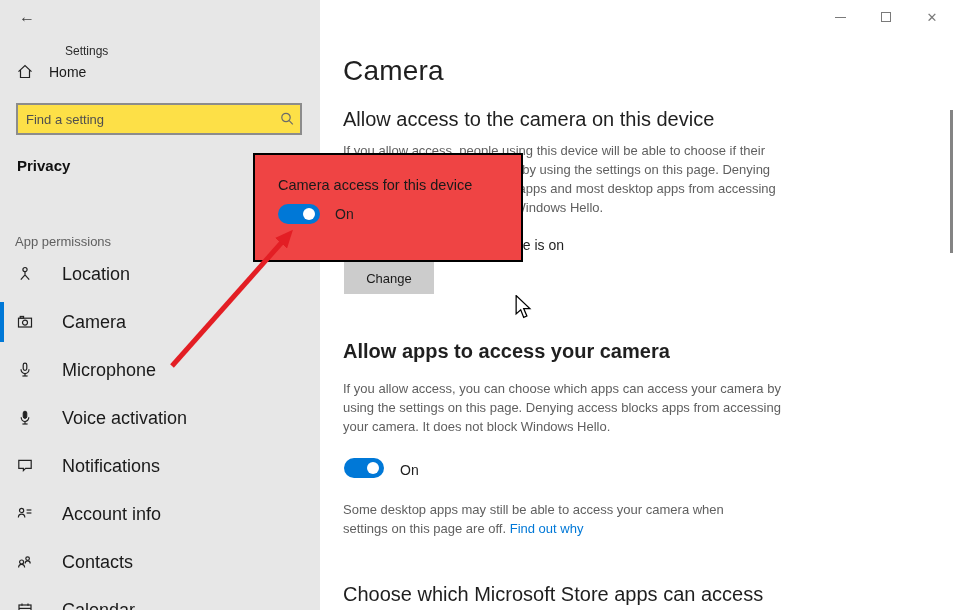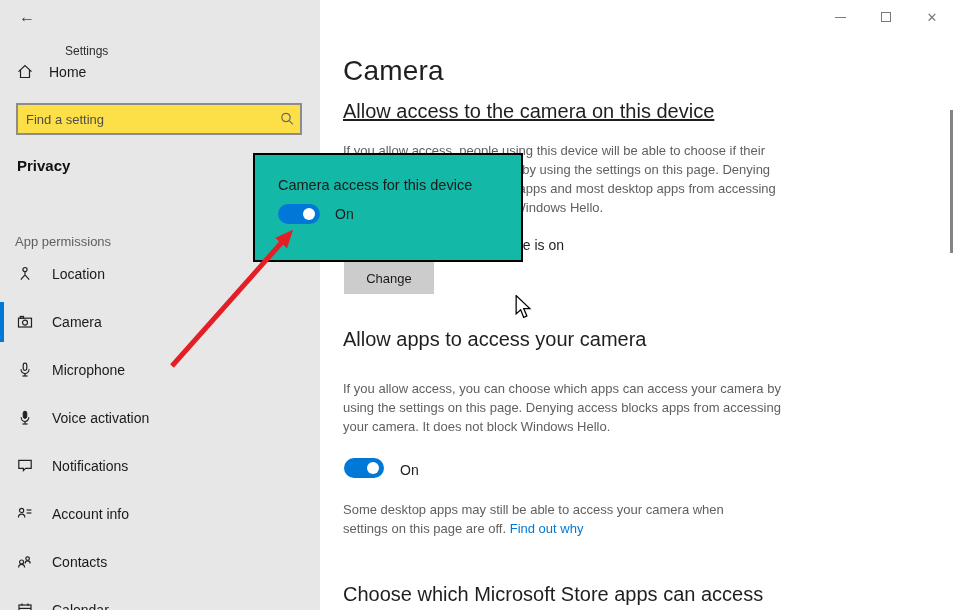--- a/index.html
+++ b/index.html
@@ -14,53 +14,53 @@
   .home-row .nav-icon { margin-left:16px; }
   .home-row .nav-label { margin-left:15px; font-size:14px; color:#1a1a1a; }
   .search-box { position:absolute; left:16px; top:103px; width:286px; height:32px; background:#fde047; border:2px solid #8c8c8c; display:flex; align-items:center; }
   .search-box input { flex:1; border:none; outline:none; background:transparent; font-family:"Liberation Sans",sans-serif; font-size:13px; color:#333; padding:0 4px 0 8px; }
   .search-box input::placeholder { color:#4f4f4f; opacity:1; }
   .search-glyph { width:22px; height:18px; flex:0 0 auto; }
   .privacy-heading { position:absolute; left:17px; top:157px; font-size:15px; font-weight:bold; color:#111; }
   .section-label { position:absolute; left:15px; top:234px; font-size:13px; color:#5f5f5f; }
   .nav-item { position:absolute; left:0; width:320px; height:40px; display:flex; align-items:center; cursor:pointer; }
   .nav-item .nav-icon { margin-left:16px; width:18px; height:18px; }
-  .nav-item .nav-label { margin-left:18px; font-size:14px; color:#1a1a1a;text-align:right; }
+  .nav-item .nav-label { margin-left:28px; font-size:18px; color:#1a1a1a;text-align:right; }
   .nav-icon svg { display:block; }
   .accent-bar { position:absolute; left:0; top:0; width:4px; height:40px; background:#0078d7; }
 
   
   .win-controls { position:absolute; right:0; top:0; display:flex; }
   .win-btn { width:46px; height:34px; display:flex; align-items:center; justify-content:center; color:#7a7a7a; cursor:pointer; }
   .glyph-min { width:11px; height:1px; background:#7a7a7a; }
   .glyph-max { width:10px; height:10px; border:1px solid #7a7a7a; background:transparent; }
   .glyph-close { font-size:13px; line-height:1; color:#7a7a7a; }
 
   
   .main { position:absolute; left:320px; top:0; width:635px; height:610px; background:#fff; }
   .page-title { position:absolute; left:23px; top:55px; font-size:28px; font-weight:300; color:#1f1f1f; letter-spacing:0.2px; }
   .h2 { font-size:20px; font-weight:400; color:#1f1f1f; }
-  .sec1-h { position:absolute; left:23px; top:100px;text-decoration:underline; }
+  .sec1-h { position:absolute; left:23px; top:108px; }
   .body-text { font-size:13px; line-height:19px; color:#5f5f5f; }
   .sec1-p { position:absolute; left:23px; top:141px; width:445px; }
   .status-line { position:absolute; left:23px; top:237px; font-size:14px; color:#1f1f1f; }
   .change-btn { position:absolute; left:24px; top:262px; width:90px; height:32px; background:#cccccc; border:none; font-family:"Liberation Sans",sans-serif; font-size:13px; color:#1a1a1a; cursor:pointer; }
-  .sec2-h { position:absolute; left:23px; top:328px; }
+  .sec2-h { position:absolute; left:23px; top:340px;font-weight:bold; }
   .sec2-p { position:absolute; left:23px; top:379px; width:460px; }
   .toggle { position:relative; width:40px; height:20px; border-radius:10px; background:#0078d7; cursor:pointer; }
   .toggle .knob { position:absolute; right:5px; top:4px; width:12px; height:12px; border-radius:50%; background:#fff; }
   .main-toggle { position:absolute; left:24px; top:458px; }
   .main-toggle-label { position:absolute; left:80px; top:462px; font-size:14px; color:#1f1f1f; }
   .note-p { position:absolute; left:23px; top:500px; width:420px; }
   .note-p a { color:#0078d7; text-decoration:none; cursor:pointer; }
   .sec3-h { position:absolute; left:23px; top:583px; }
   .scroll-thumb { position:absolute; left:950px; top:110px; width:3px; height:143px; background:#848484; cursor:pointer; }
 
   
-  .popup { position:absolute; left:253px; top:153px; width:270px; height:109px; background:#14b8a6; border:2px solid #000; z-index:5; }
+  .popup { position:absolute; left:253px; top:153px; width:270px; height:109px; background:#ef4444; border:2px solid #000; z-index:5; }
   .popup-title { position:absolute; left:23px; top:22px; font-size:14.5px; color:#1a1a1a; }
   .popup-toggle { position:absolute; left:23px; top:49px; width:42px; height:20px; }
   .popup-toggle-label { position:absolute; left:80px; top:51px; font-size:14px; color:#1f1f1f; }
 
   .annotation-arrow { position:absolute; left:0; top:0; z-index:6; pointer-events:none; }
   .mouse-cursor { position:absolute; left:514px; top:295px; z-index:7; pointer-events:none; }
 </style>
 </head>
 <body>
 

